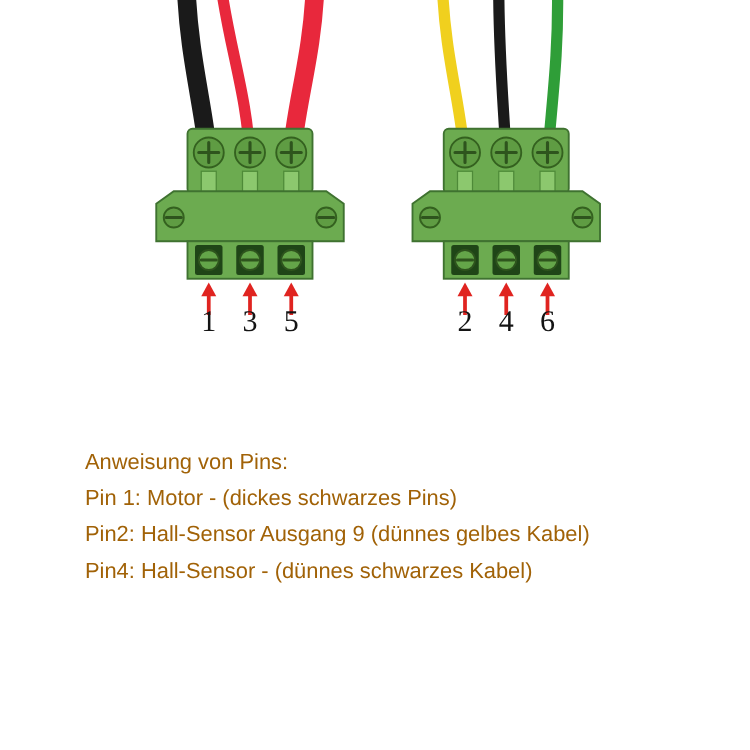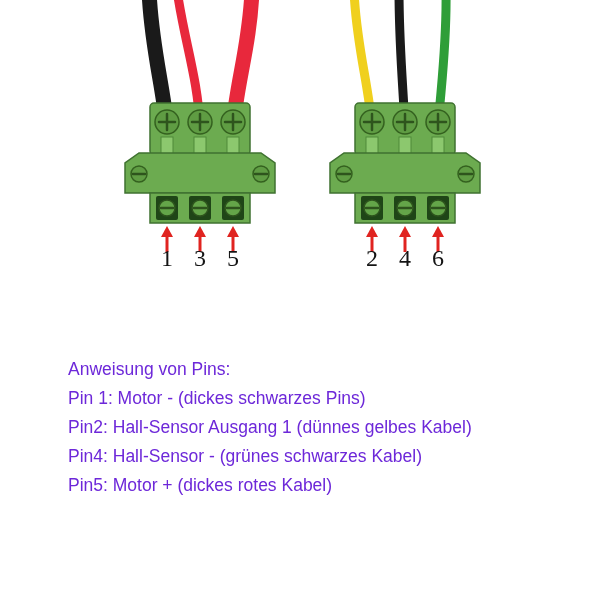--- a/index.html
+++ b/index.html
@@ -14,21 +14,21 @@
   .slot{fill:#8cc86e;stroke:#4e8a38;stroke-width:1;}
   .hole{fill:#1f4517;}
   .screw-bot{fill:#64a549;stroke:#2e541d;stroke-width:1.5;}
   .wire{fill:none;stroke-linecap:round;}
   .arrow-stem{stroke-width:3;}
   .pin-num{
     position:absolute;top:245px;width:26px;text-align:center;
     font-family:"Liberation Serif",serif;font-size:24px;color:#141414;
   }
   .instructions{
-    position:absolute;left:68px;top:355px;color:#6d28d9;
+    position:absolute;left:68px;top:355px;color:#a16207;
     font-size:17.5px;line-height:29px;white-space:nowrap;
   }
 </style>
 </head>
 <body>
 
 <div class="stage">
 
   <svg width="600" height="290" viewBox="0 0 600 290">
 
@@ -113,18 +113,17 @@
   <span class="pin-num" style="left:154px">1</span>
   <span class="pin-num" style="left:187px">3</span>
   <span class="pin-num" style="left:220px">5</span>
   <span class="pin-num" style="left:359px">2</span>
   <span class="pin-num" style="left:392px">4</span>
   <span class="pin-num" style="left:425px">6</span>
 
   <div class="instructions">
     <div>Anweisung von Pins:</div>
     <div>Pin 1: Motor - (dickes schwarzes Pins)</div>
-    <div>Pin2: Hall-Sensor Ausgang 1 (dünnes gelbes Kabel)</div>
-    <div>Pin4: Hall-Sensor - (grünes schwarzes Kabel)</div>
-    <div>Pin5: Motor + (dickes rotes Kabel)</div>
+    <div>Pin2: Hall-Sensor Ausgang 9 (dünnes gelbes Kabel)</div>
+    <div>Pin4: Hall-Sensor - (dünnes schwarzes Kabel)</div>
   </div>
 
 </div>
 
 </body></html>

